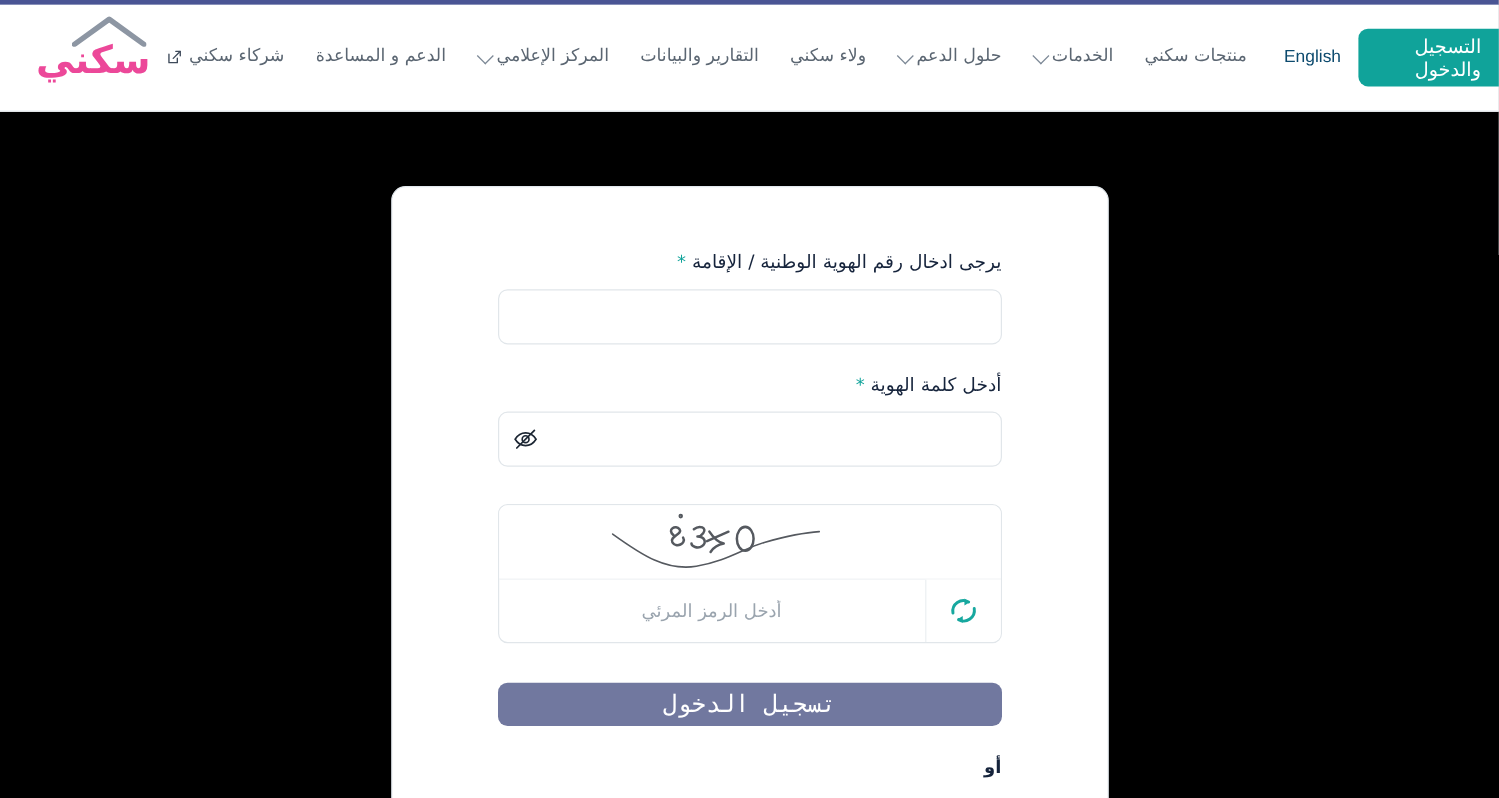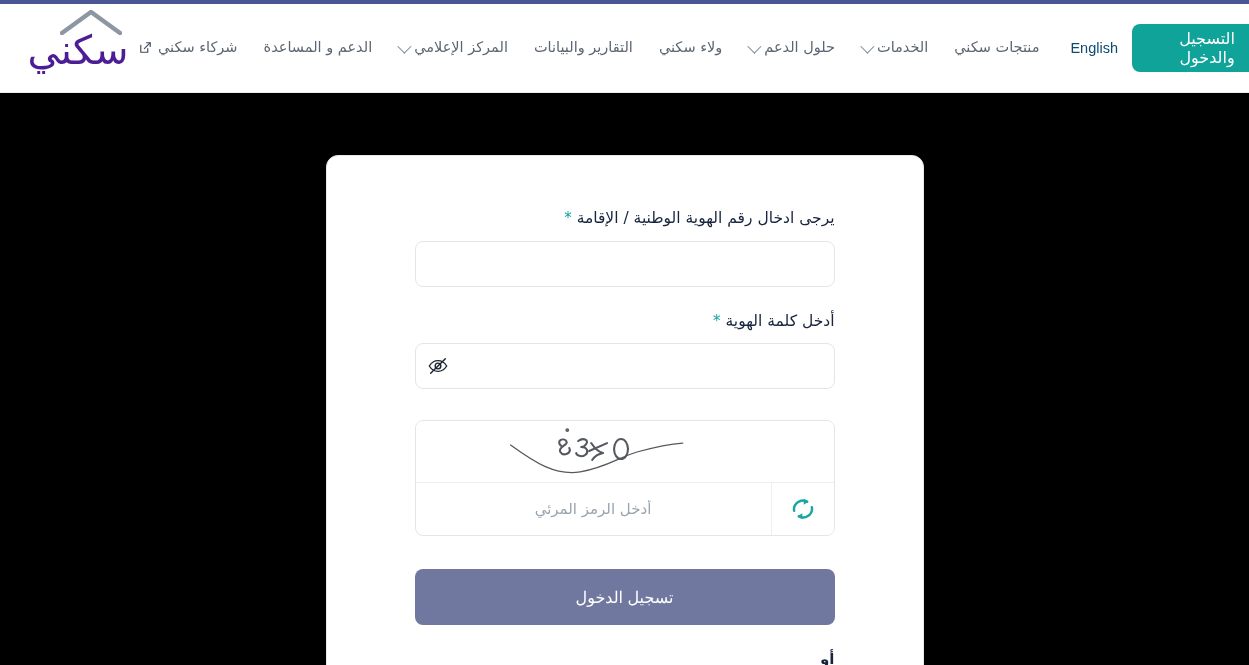--- a/index.html
+++ b/index.html
@@ -46,23 +46,23 @@
     position: relative;
   }
   .logo-roof {
     position: absolute;
     top: -17px;
     left: 30px;
     width: 62px;
     height: 26px;
   }
   .logo-word {
-    font-size: 40px;
-    font-weight: 400;
-    color: #4c1d95;
+    font-size: 32px;
+    font-weight: 700;
+    color: #ec4899;
     letter-spacing: 0px;
     line-height: 1;
     padding-top: 4px;
   }
 
   .nav {
     display: flex;
     flex-direction: row;
     align-items: center;
     gap: 0px;
@@ -232,30 +232,30 @@
     display: flex;
     align-items: center;
     justify-content: center;
     cursor: pointer;
     background: #fff;
   }
 
   
   .submit-btn {
     width: 100%;
-    height: 56px;
+    height: 36px;
     margin-top: 33px;
     background: #717architecture;
     background: #71789f;
     color: #ffffff;
-    font-size: 16px;
+    font-size: 20px;
     border: none;
     border-radius: 8px;
     cursor: default;
-    font-family: Liberation Sans, sans-serif;
+    font-family: Liberation Mono, monospace;
   }
 
   .or-text {
     text-align: right;
     color: #16243c;
     font-size: 15px;
     margin-top: 25px;
     font-weight: bold;
   }
 </style>

